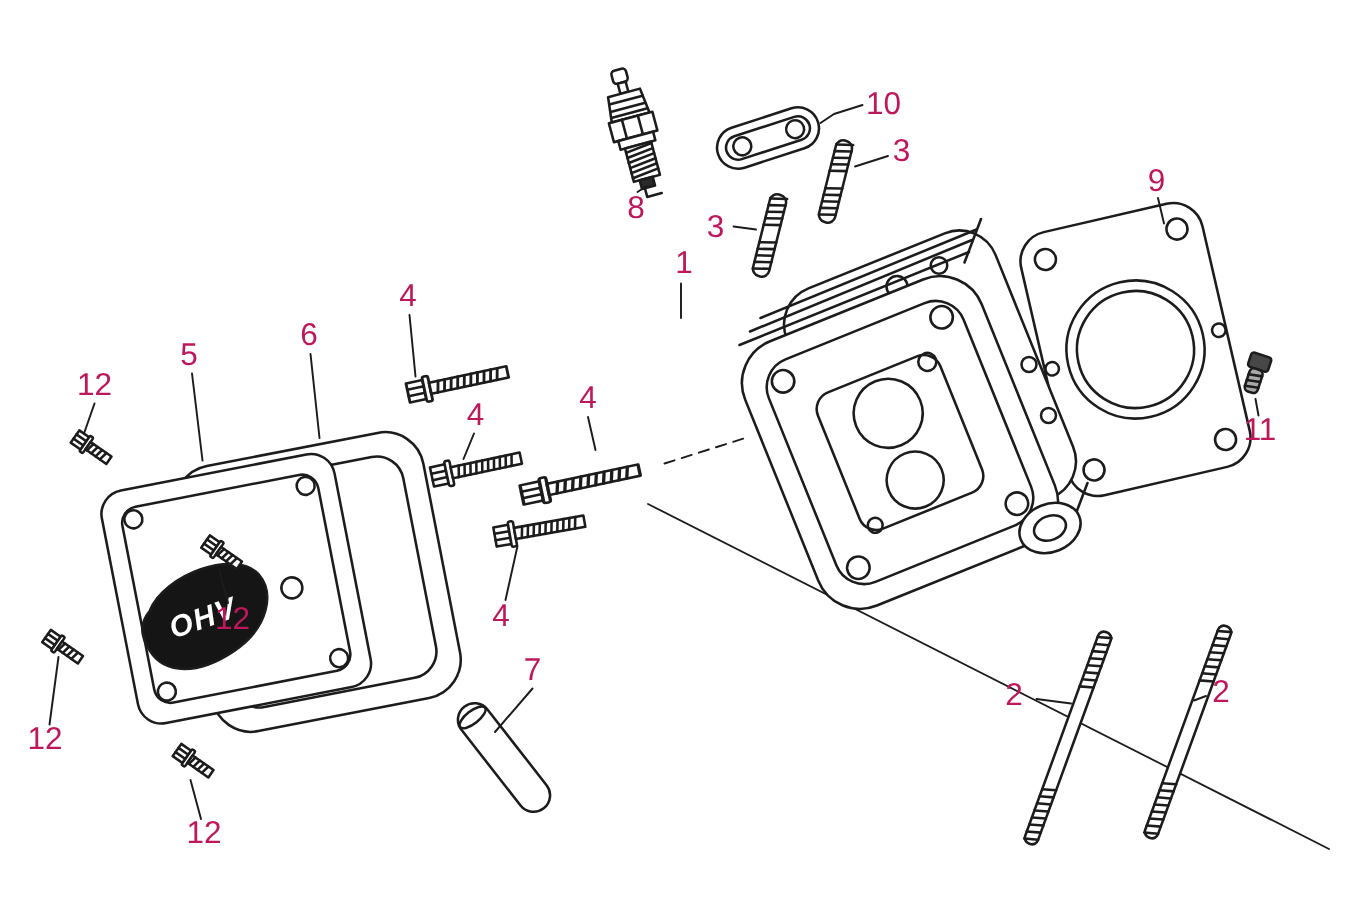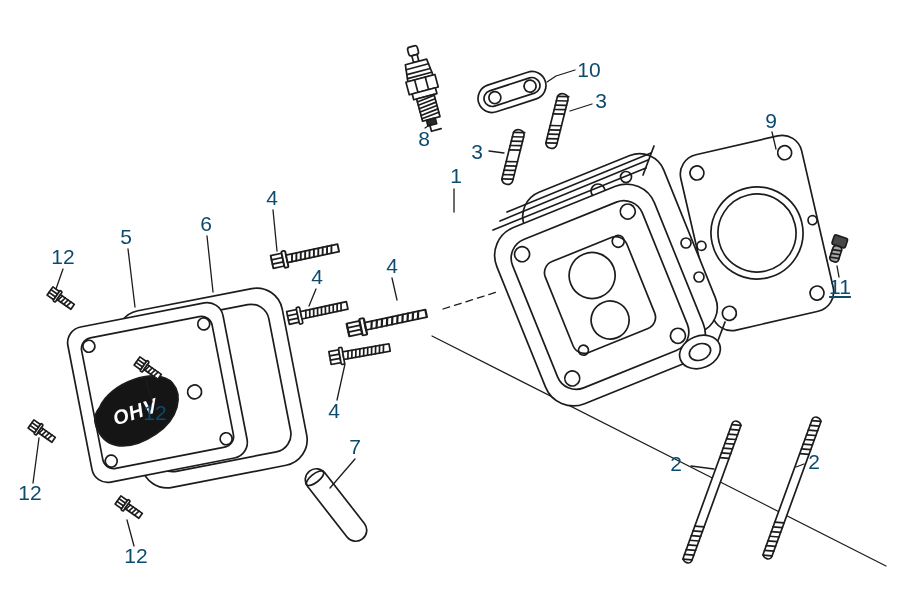--- a/index.html
+++ b/index.html
@@ -1,20 +1,20 @@
 <!DOCTYPE html>
 <html><head>
 <meta charset="utf-8">
 <style>
   html,body{margin:0;padding:0;background:#fff;}
   .stage{position:relative;width:904px;height:608px;background:#ffffff;overflow:hidden;
          font-family:"Liberation Sans",sans-serif;}
   .stage svg{position:absolute;left:0;top:0;}
   .callout{position:absolute;transform:translate(-50%,-50%);
-           font:400 21px "Liberation Sans",sans-serif;color:#0c4a6e;
+           font:400 21px "Liberation Sans",sans-serif;color:#be185d;
            white-space:nowrap;user-select:none;}
 </style>
 </head>
 <body>
 
 <div class="stage">
 
 <svg width="904" height="608" viewBox="0 0 904 608">
   <defs>
     <g id="bolt-flange">
@@ -237,20 +237,20 @@
       <div class="callout" style="left: 272px; top: 198px;">4</div>
       <div class="callout" style="left: 317px; top: 277px;">4</div>
       <div class="callout" style="left: 392px; top: 266px;">4</div>
       <div class="callout" style="left: 334px; top: 411px;">4</div>
       <div class="callout" style="left: 126px; top: 237px;">5</div>
       <div class="callout" style="left: 206px; top: 224px;">6</div>
       <div class="callout" style="left: 355px; top: 447px;">7</div>
       <div class="callout" style="left: 424px; top: 139px;">8</div>
       <div class="callout" style="left: 771px; top: 121px;">9</div>
       <div class="callout" style="left: 589px; top: 70px;">10</div>
-      <div class="callout" style="left: 840px; top: 287px; text-decoration: underline;">11</div>
+      <div class="callout" style="left: 840px; top: 287px;">11</div>
       <div class="callout" style="left: 63px; top: 257px;">12</div>
       <div class="callout" style="left: 155px; top: 413px;">12</div>
       <div class="callout" style="left: 30px; top: 493px;">12</div>
       <div class="callout" style="left: 136px; top: 556px;">12</div>
     </div>
 
 </div>
 
 </body></html>

